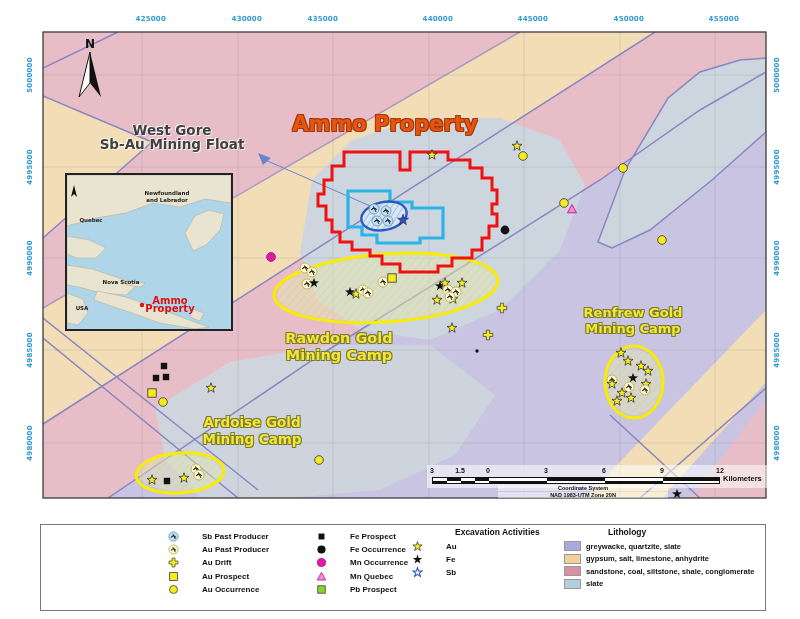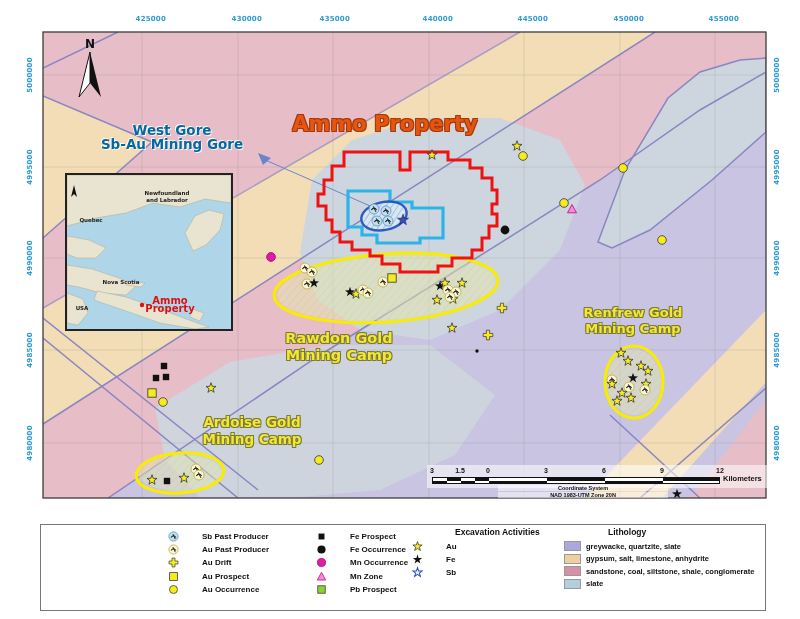--- a/index.html
+++ b/index.html
@@ -8,21 +8,21 @@
   .abs{position:absolute;}
   .ctop{position:absolute;top:15px;width:48px;margin-left:-24px;text-align:right;
         font-size:7px;font-weight:bold;color:#2f9ad2;letter-spacing:.2px;}
   .cside{position:absolute;width:52px;margin-left:-26px;text-align:center;font-size:7px;font-weight:bold;
          color:#2f9ad2;transform:rotate(-90deg);letter-spacing:.2px;}
   .maplab{position:absolute;transform:translate(-50%,-50%);text-align:center;white-space:nowrap;}
   .camp{font-weight:bold;color:#f2e636;
         text-shadow:1px 1px 0 #7b7a33,-1px 1px 0 #7b7a33,1px -1px 0 #7b7a33,-1px -1px 0 #7b7a33;}
   .ammo-lab{font-size:21px;font-weight:bold;color:#e4560f;
         text-shadow:1px 1px 0 #a83708,-1px 1px 0 #a83708,1px -1px 0 #a83708,-1px -1px 0 #a83708;}
-  .wg{font-size:13.5px;font-weight:bold;color:#0369a1;line-height:14px;
+  .wg{font-size:13.5px;font-weight:bold;color:#404040;line-height:14px;
       text-shadow:1px 1px 0 rgba(255,255,255,.8),-1px -1px 0 rgba(255,255,255,.8);}
   .north{font-size:12px;font-weight:bold;color:#111;}
   .inset{position:absolute;left:65px;top:173px;width:168px;height:158px;background:#aed6e8;
          border:2px solid #222;box-sizing:border-box;}
   .ins-lab{position:absolute;transform:translate(-50%,-50%);font-size:5.5px;font-weight:bold;
            color:#222;text-align:center;line-height:6.5px;white-space:nowrap;}
   .ins-red{color:#dd1111;font-size:10px;line-height:7.5px;}
   .sbar{position:absolute;left:427px;top:465px;width:350px;height:41px;}
   .sbar-bg{position:absolute;left:0;top:0;width:345px;height:23px;background:rgba(255,255,255,.55);}
   .snum{position:absolute;top:2px;width:24px;margin-left:-12px;text-align:center;
@@ -256,41 +256,41 @@
         <use href="#sym-star_au" x="622" y="393"></use>
         <use href="#sym-star_au" x="631" y="398"></use>
         <use href="#sym-star_au" x="617" y="401"></use>
         <use href="#sym-star_fe" x="677" y="494"></use>
       </g>
     <rect x="43" y="32" width="723" height="466" fill="none" stroke="#3c3c3c" stroke-width="1.3"></rect>
   </svg>
 
   <span class="ctop" style="left:142px">425000</span>
   <span class="ctop" style="left:238px">430000</span>
-  <span class="ctop" style="left:326px">435000</span>
+  <span class="ctop" style="left:314px">435000</span>
   <span class="ctop" style="left:429px">440000</span>
   <span class="ctop" style="left:524px">445000</span>
   <span class="ctop" style="left:620px">450000</span>
   <span class="ctop" style="left:715px">455000</span>
   <span class="cside" style="left:30px;top:71px">5000000</span>
   <span class="cside" style="left:30px;top:163px">4995000</span>
   <span class="cside" style="left:30px;top:254px">4990000</span>
   <span class="cside" style="left:30px;top:346px">4985000</span>
   <span class="cside" style="left:30px;top:439px">4980000</span>
   <span class="cside" style="left:777px;top:71px">5000000</span>
   <span class="cside" style="left:777px;top:163px">4995000</span>
   <span class="cside" style="left:777px;top:254px">4990000</span>
   <span class="cside" style="left:777px;top:346px">4985000</span>
   <span class="cside" style="left:777px;top:439px">4980000</span>
 
   <div class="maplab north" style="left:90px;top:44px">N</div>
   <div class="maplab ammo-lab" style="left:385px;top:124px">Ammo Property</div>
   <div class="maplab" style="left:172px;top:137px">
     <div class="wg">West Gore</div>
-    <div class="wg">Sb-Au Mining Gore</div>
+    <div class="wg">Sb-Au Mining Float</div>
   </div>
   <div class="maplab camp" style="left:339px;top:347px;font-size:14.5px;line-height:17px">
     <div>Rawdon Gold</div>
     <div>Mining Camp</div>
   </div>
   <div class="maplab camp" style="left:633px;top:320px;font-size:13px;line-height:15.5px">
     <div>Renfrew Gold</div>
     <div>Mining Camp</div>
   </div>
   <div class="maplab camp" style="left:252px;top:430px;font-size:13.5px;line-height:16.5px">
@@ -400,21 +400,21 @@
         <div class="leg-row">
           <svg class="leg-ic" viewBox="-7 -7 14 14">
             <use href="#sym-mn_occ"></use>
           </svg>
           <span class="leg-lb">Mn Occurrence</span>
         </div>
         <div class="leg-row">
           <svg class="leg-ic" viewBox="-7 -7 14 14">
             <use href="#sym-mn_float"></use>
           </svg>
-          <span class="leg-lb">Mn Zone</span>
+          <span class="leg-lb">Mn Quebec</span>
         </div>
         <div class="leg-row">
           <svg class="leg-ic" viewBox="-7 -7 14 14">
             <use href="#sym-pb_pros"></use>
           </svg>
           <span class="leg-lb">Pb Prospect</span>
         </div>
       </div>
     <div class="leg-col" style="left:370px;top:2px">
       <div class="leg-hd">Excavation Activities</div>

